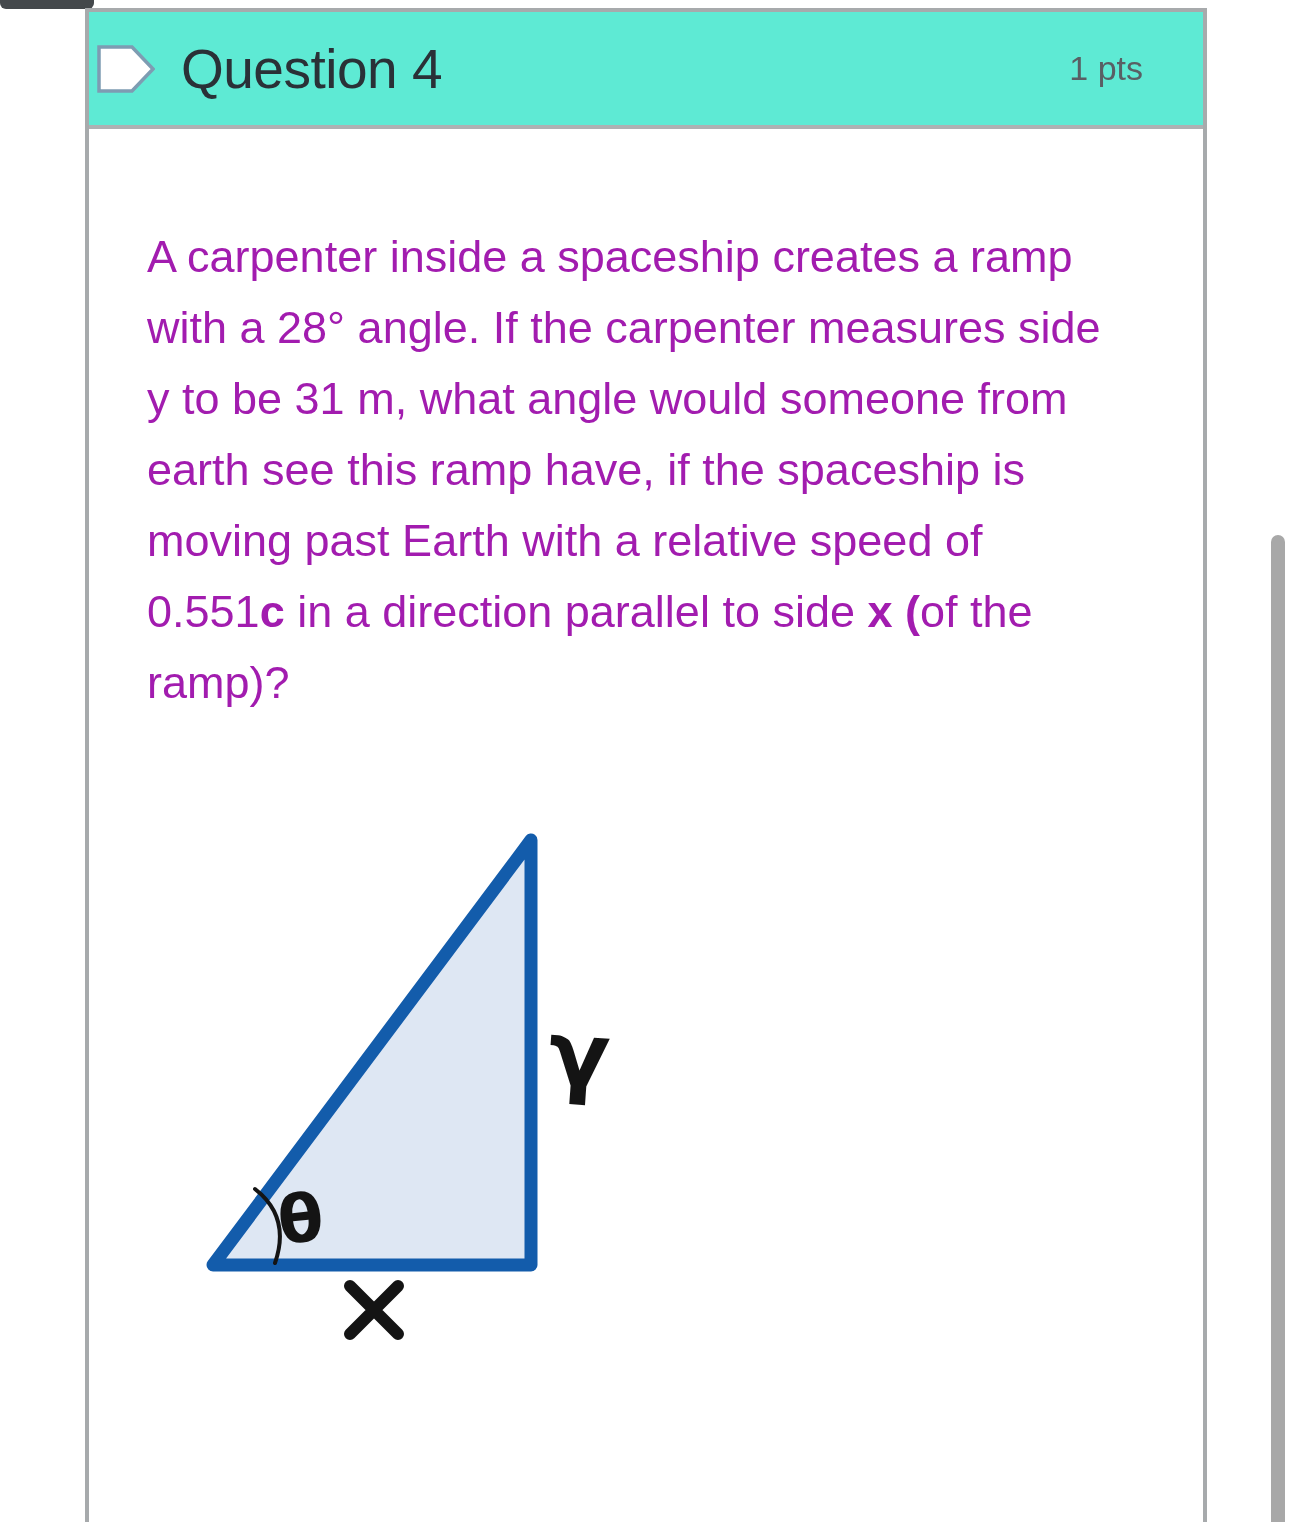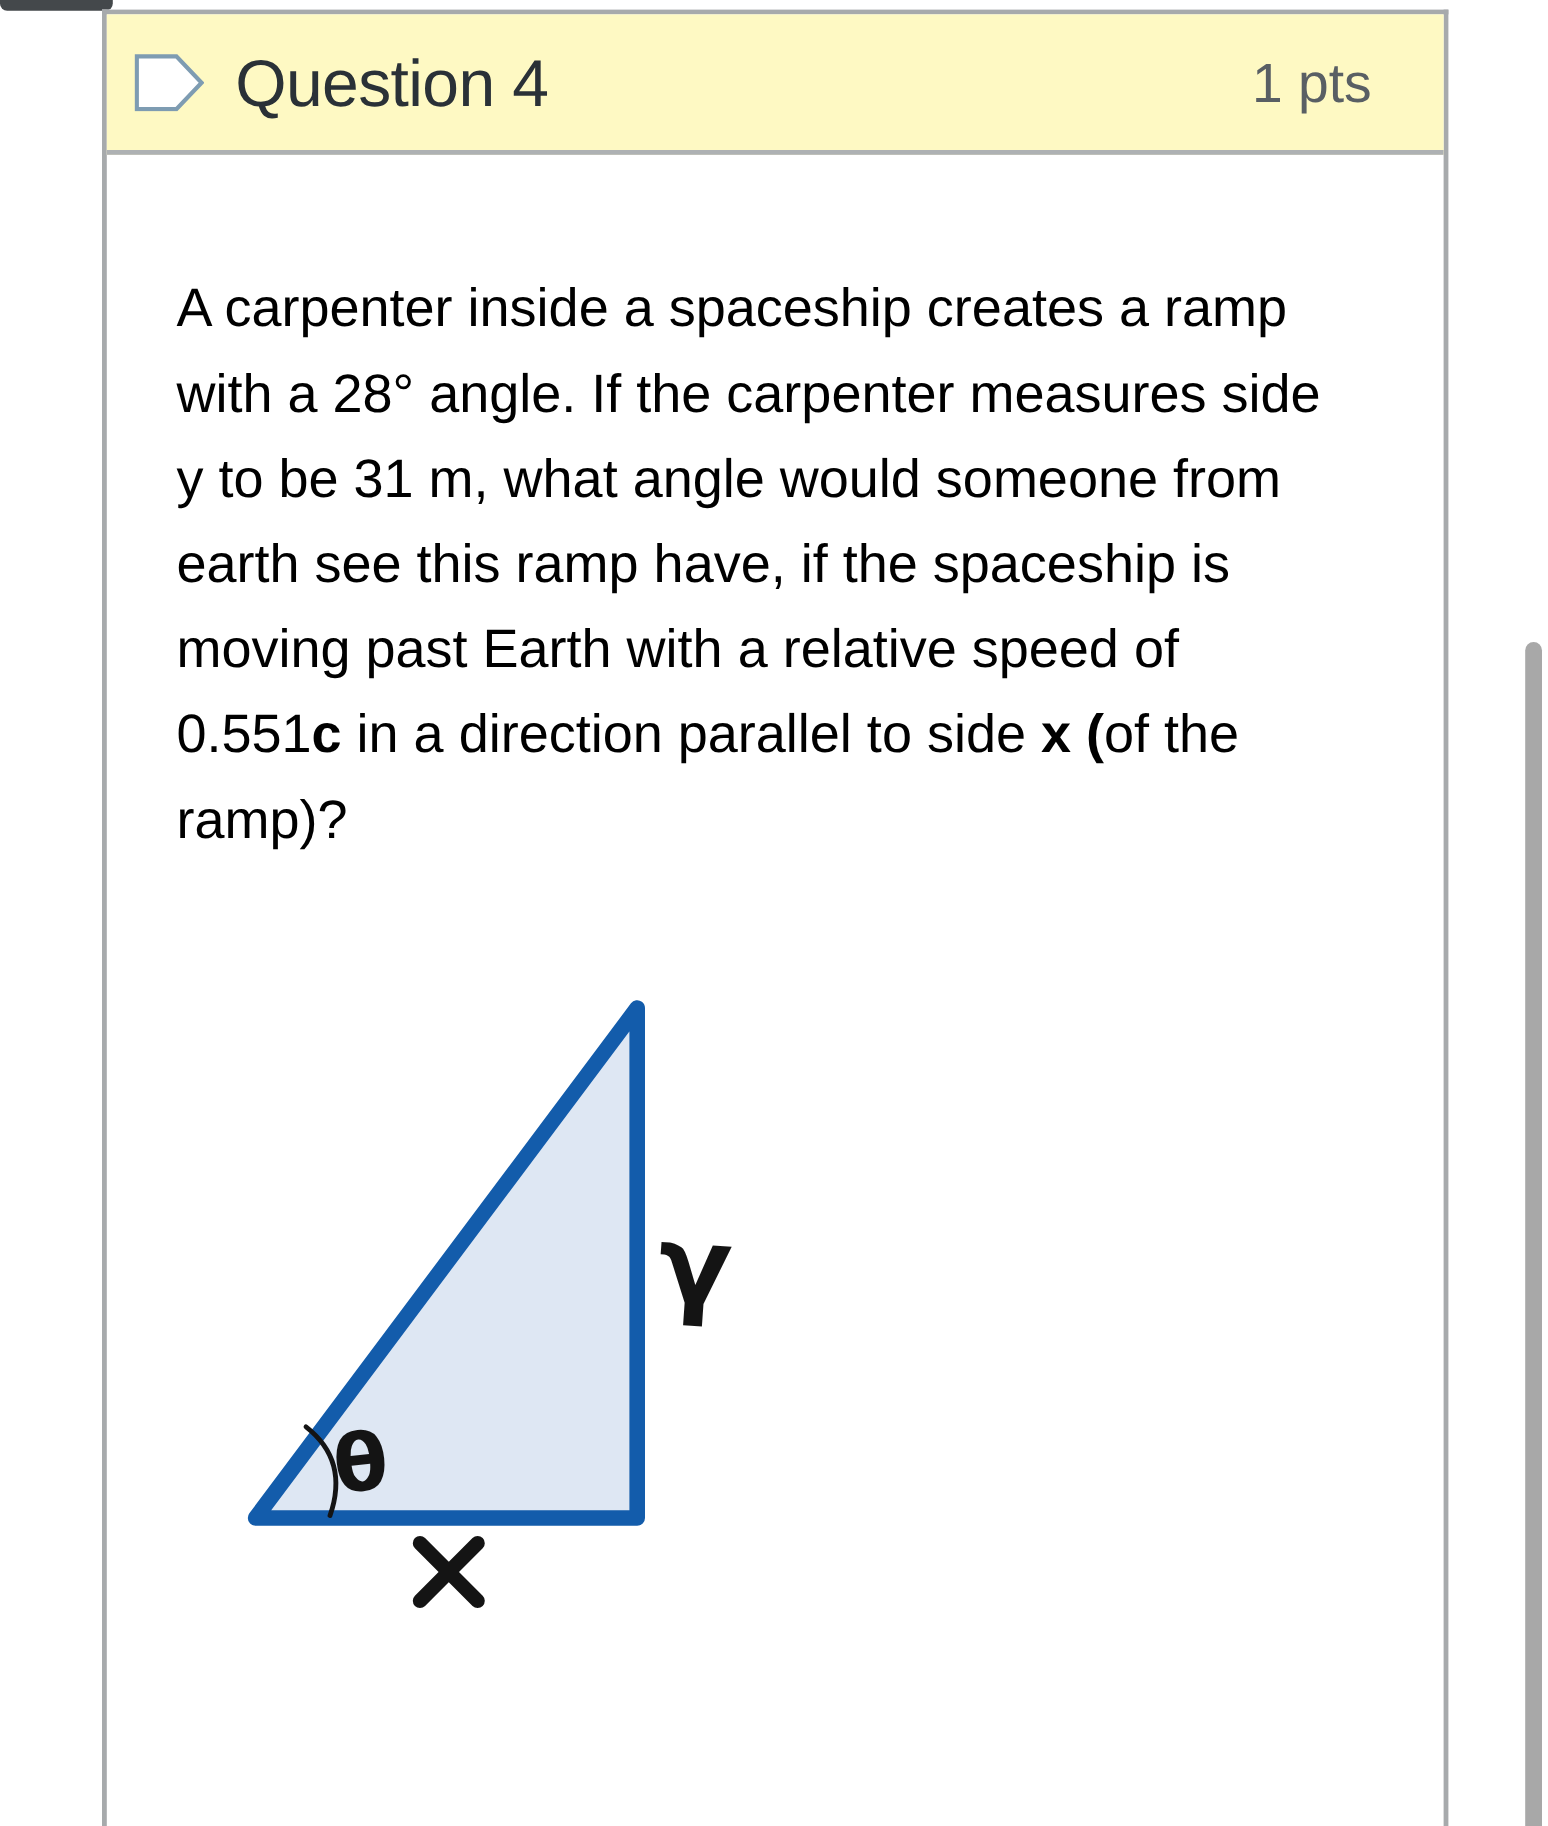--- a/index.html
+++ b/index.html
@@ -34,60 +34,60 @@
     width: 1122px;
     height: 1600px;
     box-sizing: border-box;
     border: 4px solid #a7aaac;
     border-bottom: none;
     background: #ffffff;
   }
 
   .card-header {
     height: 113px;
-    background: #fef9c3;
+    background: #5eead4;
     border-bottom: 4px solid #aeb1b3;
     display: flex;
     align-items: center;
     box-sizing: content-box;
-    padding: 0 60px 0 23px;
+    padding: 0 60px 0 8px;
   }
 
   .flag-icon {
     width: 58px;
     height: 48px;
     margin-right: 26px;
     flex: 0 0 auto;
   }
 
   .q-title {
     font-size: 55px;
     color: #2a3137;
     font-weight: 400;
     letter-spacing: -0.5px;
     white-space: nowrap;
   }
 
   .q-pts {
     margin-left: auto;
-    font-size: 46px;
+    font-size: 34px;
     color: #595f64;
     font-weight: 400;
     white-space: nowrap;
   }
 
   .card-body {
     padding: 92px 58px 0 58px;
   }
 
   .q-text {
     margin: 0;
     font-size: 45px;
     line-height: 71px;
-    color: #000000;
+    color: #a21caf;
     font-weight: 400;
   }
   .q-text b { font-weight: 700; }
 
   .figure-wrap {
     margin: 75px 0 0 4px;
     width: 640px;
     height: 580px;
   }
   .figure-wrap svg { display: block; }

